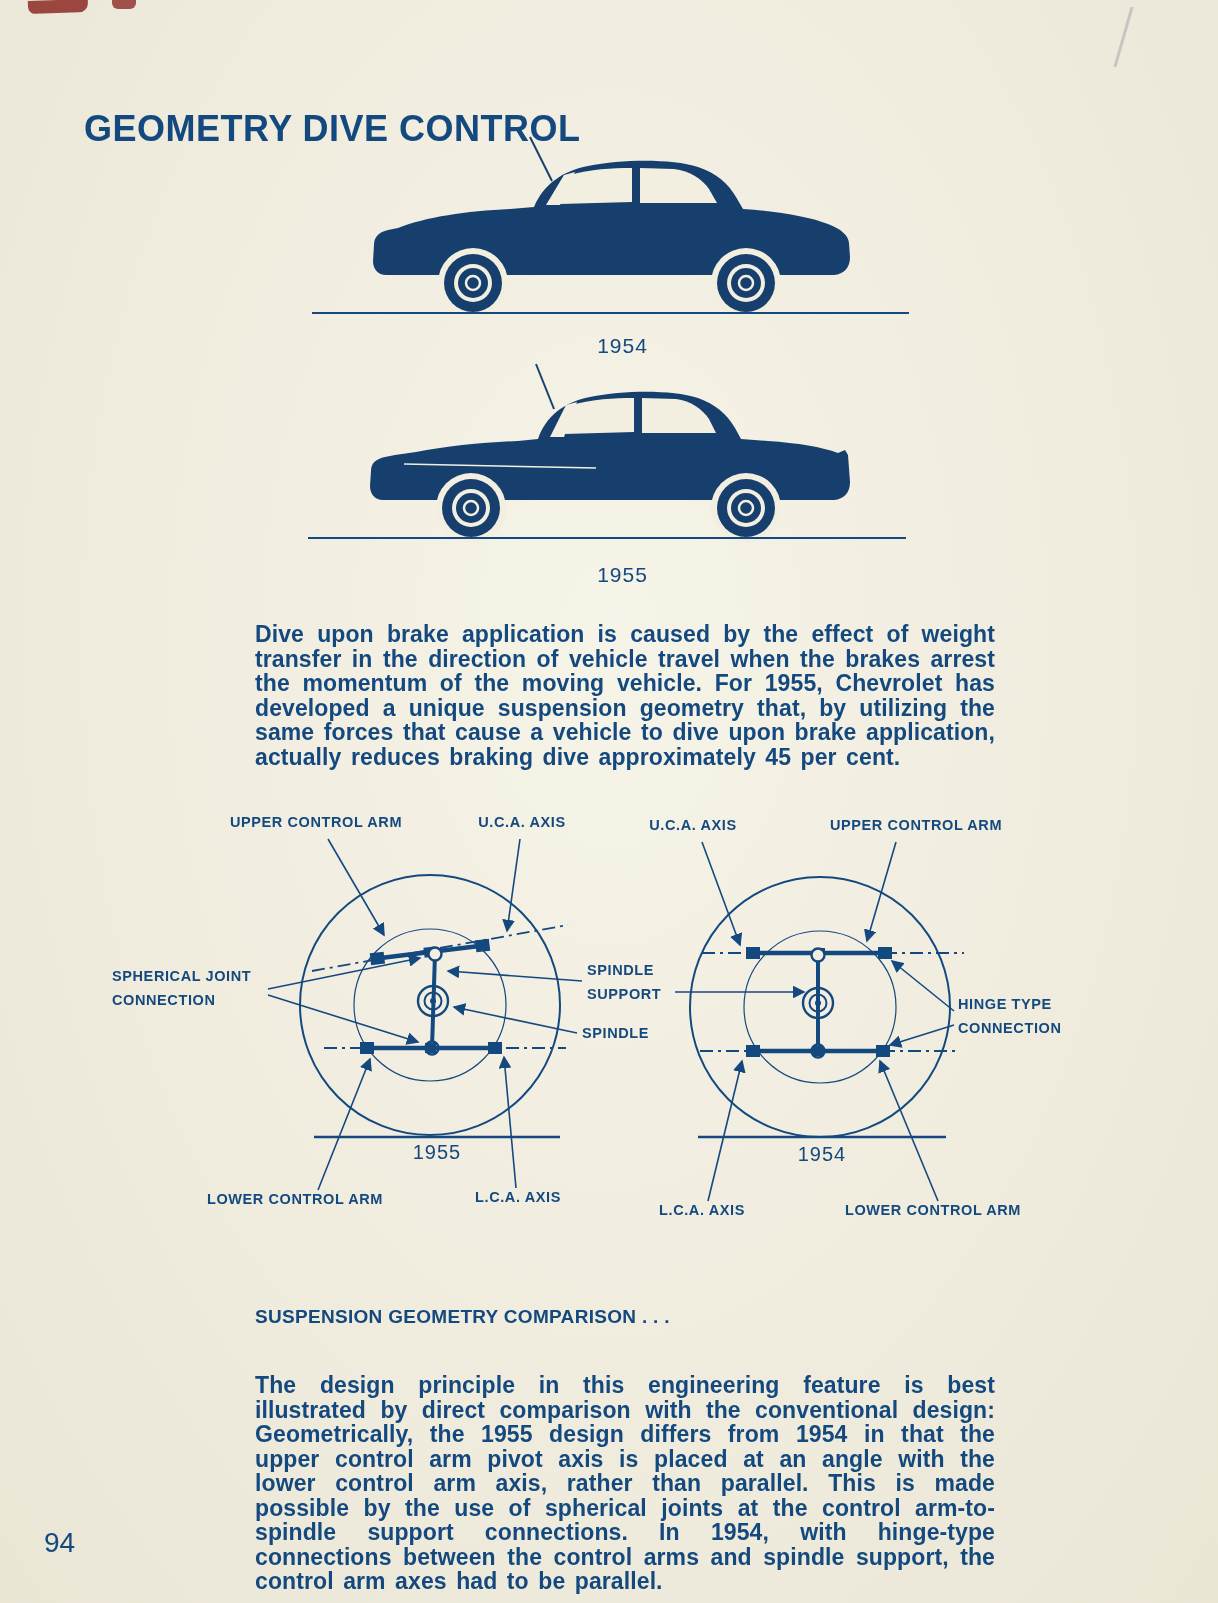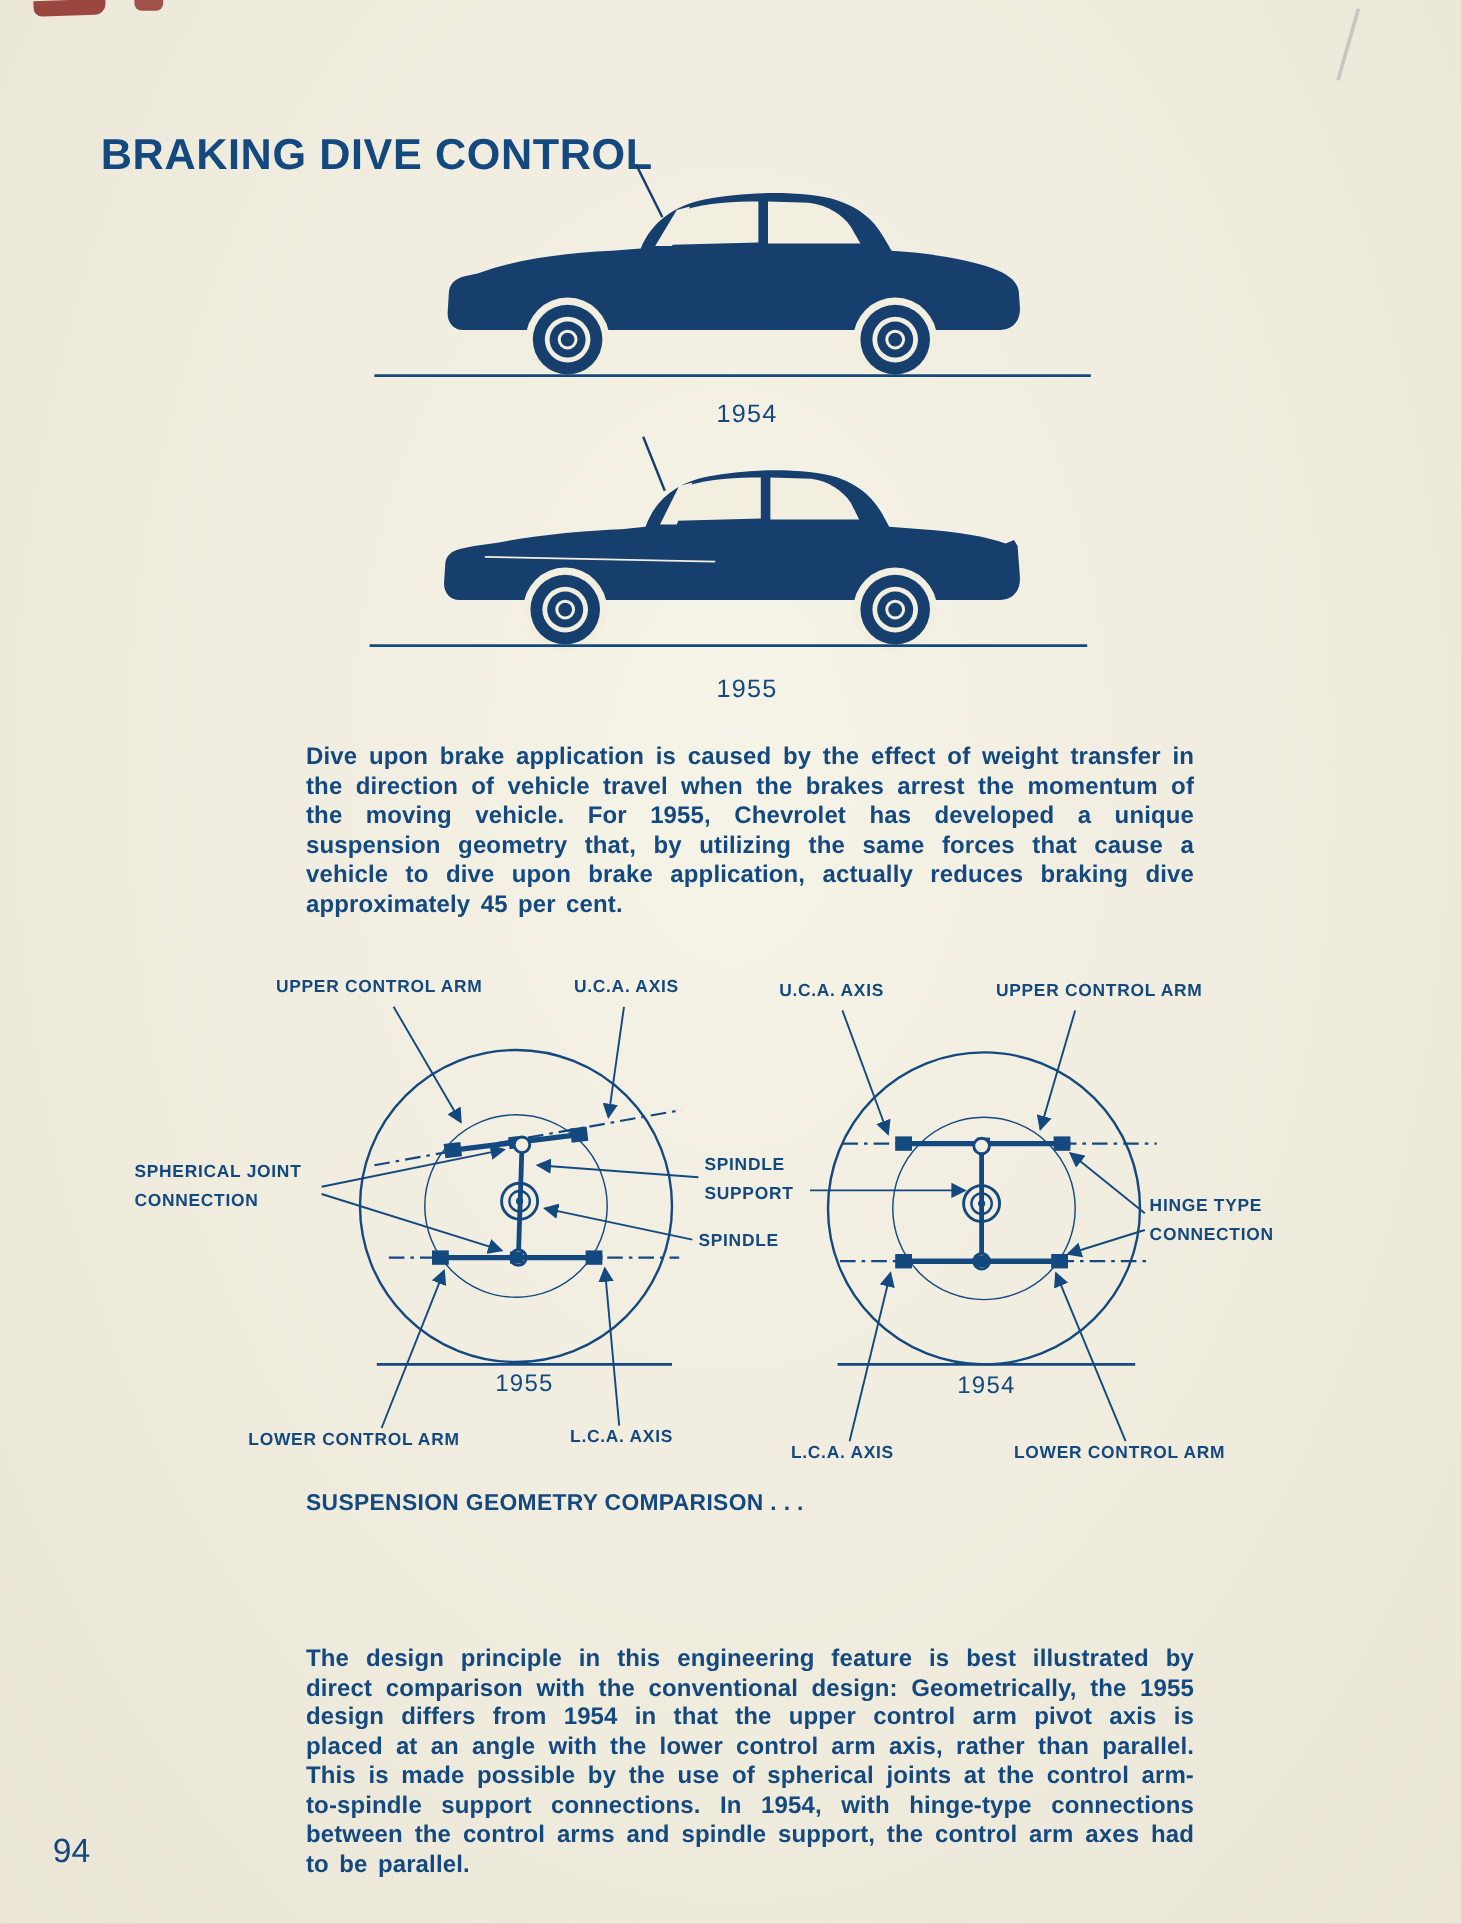--- a/index.html
+++ b/index.html
@@ -24,26 +24,26 @@
   #car1954{left:298px;top:125px;width:625px;height:195px;}
   #car1955{left:296px;top:350px;width:625px;height:195px;}
   .car-caption{
     position:absolute;left:310px;width:625px;text-align:center;
     font-size:21px;letter-spacing:1px;font-weight:normal;
   }
   #caption-1954{top:334px;}
   #caption-1955{top:563px;}
   .body-text{
     position:absolute;left:255px;width:740px;
-    font-size:20px;line-height:24.5px;font-weight:bold;
+    font-size:23px;line-height:24.5px;font-weight:bold;
     text-align:justify;word-spacing:3px;letter-spacing:.1px;
   }
   #intro-paragraph{top:599px;}
   #comparison-heading{
-    position:absolute;left:255px;top:1226px;
+    position:absolute;left:255px;top:1290px;
     font-size:19px;font-weight:bold;letter-spacing:.3px;
   }
   #comparison-paragraph{top:1350px;}
   .page-number{
     position:absolute;left:44px;top:1527px;font-size:28px;
   }
   #suspension-diagram{position:absolute;left:90px;top:795px;width:1040px;height:445px;}
 
   
   .ink-stroke{stroke:var(--ink,#14497f);}
@@ -72,21 +72,21 @@
 </style>
 </head>
 <body>
 
 <div class="page">
 
   <div class="artifact" id="artifact-red-1"></div>
   <div class="artifact" id="artifact-red-2"></div>
   <div class="artifact" id="artifact-crease"></div>
 
-  <h1 class="title">BRAKING DIVE CONTROL</h1>
+  <h1 class="title">GEOMETRY DIVE CONTROL</h1>
 
   <svg id="car1954" class="car-figure" viewBox="0 0 625 195">
     <g>
       <path class="car-fill" d="M 96,150 L 88,150 C 80,150 75,144 75,136 L 76,120 C 76,112 81,107 90,105
         L 100,103 C 128,92 168,86 212,84 L 236,82 C 245,60 264,46 290,41
         C 326,34 374,34 400,42 C 418,48 430,58 438,72 L 445,84
         C 480,86 512,92 530,99 C 543,104 550,110 551,118 L 552,132
         C 552,143 546,149 536,150 Z"></path>
       <line class="car-stroke" x1="254" y1="56" x2="232" y2="12" stroke-width="2"></line>
     </g>

